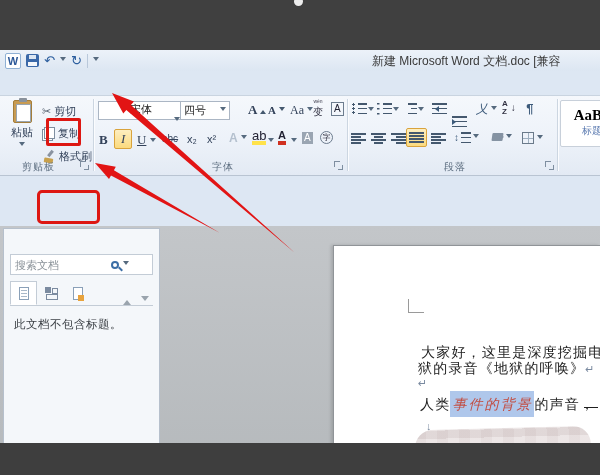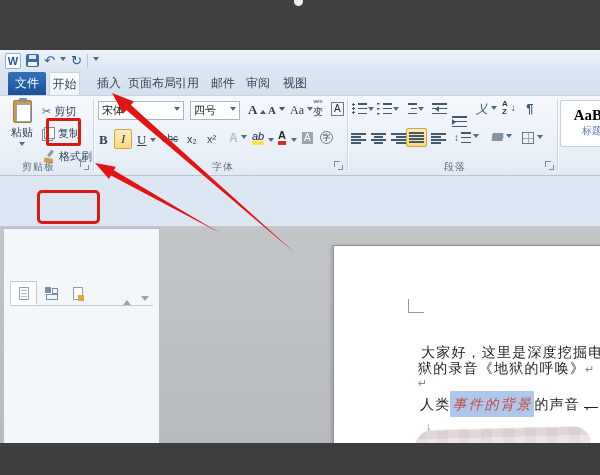--- a/index.html
+++ b/index.html
@@ -91,21 +91,21 @@
   .mini-dn:after { content:""; display:inline-block; width:0; height:0;
     border:3px solid transparent; border-top:4px solid #44586e; vertical-align:super; }
   .ruby-ic { display:flex; flex-direction:column; align-items:center; line-height:1; }
   .ruby-ic .rb { font-size:5px; color:#445; }
   .ruby-ic .hz { font-size:10px; color:#334; }
   .boxA { border:1px solid #6c7c8e; font-size:10px; padding:0 2px; line-height:12px; color:#223; }
   .shadeA { background:#9aa5b2; color:#fff; font-size:10px; padding:0 2px; line-height:12px; }
   .circleZ { border:1px solid #6c7c8e; border-radius:50%; font-size:8px; width:13px; height:13px;
     line-height:12px; text-align:center; color:#223; }
   .fx-a { color:#b4c0ce; font-weight:bold; font-size:12px; }
-  .hl-ab { font-size:11px; border-bottom:4px solid #ffe24a; line-height:10px; color:#223;font-style:italic; }
+  .hl-ab { font-size:13px; border-bottom:4px solid #ffe24a; line-height:10px; color:#223; }
   .fc-a { font-size:11px; font-weight:bold; border-bottom:4px solid #d03020; line-height:11px; color:#223; }
 
   
   .ic { position:absolute; }
   .ic-lines { width:15px; height:13px; display:flex; flex-direction:column; justify-content:space-between; padding:1px 0; }
   .ic-lines i { display:block; height:1.5px; background:#44586e; }
   .ic-bullets i, .ic-num i, .ic-multi i { margin-left:6px; }
   .ic-bullets { background:radial-gradient(circle at 1.5px 2.5px,#44586e 1px,transparent 1.4px),
                 radial-gradient(circle at 1.5px 6.5px,#44586e 1px,transparent 1.4px),
                 radial-gradient(circle at 1.5px 10.5px,#44586e 1px,transparent 1.4px); }
@@ -210,32 +210,23 @@
   <div class="abs" id="titlebar">
     <div class="abs" id="qat">
       <div class="wicon">W</div>
       <div class="floppy"></div>
       <span class="qbtn">↶</span>
       <span class="caret"></span>
       <span class="qbtn">↻</span>
       <div class="qsep"></div>
       <span class="caret"></span>
     </div>
+    <div class="abs" id="title-text">新建 Microsoft Word 文档.doc [兼容</div>
   </div>
 
-  <div class="abs" id="tabrow">
-    <div class="tab" id="tab-file">文件</div>
-    <div class="tab" id="tab-home">开始</div>
-    <div class="tab" id="tab-insert">插入</div>
-    <div class="tab" id="tab-layout">页面布局</div>
-    <div class="tab" id="tab-ref">引用</div>
-    <div class="tab" id="tab-mail">邮件</div>
-    <div class="tab" id="tab-review">审阅</div>
-    <div class="tab" id="tab-view">视图</div>
-  </div>
 
   <div class="abs" id="ribbon">
 
     <div class="rbtn" id="paste-btn" style="flex-direction:column;gap:2px;">
       <div class="clipic"></div>
       <span>粘贴</span>
       <span class="caret"></span>
     </div>
     <div class="rbtn" style="left:42px;top:8px;">
       <span class="scissors">✂</span>
@@ -246,25 +237,25 @@
       <span>复制</span>
     </div>
     <div class="rbtn" style="left:43px;top:53px;">
       <div class="brushic"></div>
       <span>格式刷</span>
     </div>
     <div class="glabel" style="left:22px;">剪贴板</div>
     <div class="lau" style="left:80px;"></div>
     <div class="gsep" style="left:93px;"></div>
 
-    <div class="combo" style="left:98px;top:5px;width:86px;">
+    <div class="combo" style="left:98px;top:5px;width:86px;flex-direction:column;">
       <span>宋体</span>
       <span class="caret"></span>
     </div>
-    <div class="combo" style="left:190px;top:5px;width:50px;">
+    <div class="combo" style="left:180px;top:5px;width:50px;">
       <span>四号</span>
       <span class="caret"></span>
     </div>
     <div class="rbtn serif mini-up" style="left:248px;top:6px;font-size:13px;font-weight:bold;">
         <span>A</span>
       </div>
     <div class="rbtn serif mini-dn" style="left:268px;top:8px;font-size:11px;font-weight:bold;">
         <span>A</span>
       </div>
     <div class="rbtn serif" style="left:290px;top:7px;font-size:12px;">
@@ -418,36 +409,42 @@
 
     <div class="abs" id="style-item">
       <div class="prev serif">AaBb</div>
       <div class="sname">标题</div>
     </div>
   </div>
 
   <div class="abs" id="main">
 
     <div class="abs" id="navpane">
+      <div class="abs" id="nav-search">
+        <input placeholder="搜索文档" style="">
+        <div class="mag"></div>
+        <span class="caret"></span>
+      </div>
       <div class="abs" id="nav-tabs">
         <div class="ntab on">
             <div class="docic"></div>
           </div>
         <div class="ntab">
             <div class="gridic"></div>
           </div>
         <div class="ntab">
             <div class="sdocic"></div>
           </div>
         <div style="margin-left:auto;display:flex;gap:10px;align-items:center;padding-right:4px;">
           <div class="tri-up"></div>
           <div class="tri-dn"></div>
         </div>
       </div>
       <div class="abs" id="nav-body">
+        <div>此文档不包含标题。</div>
       </div>
     </div>
 
     <div class="abs" id="page">
       <div class="abs" id="margin-mark"></div>
 
       <div class="dline" style="top:98px;">
         <span>大家好，这里是深度挖掘电台，</span>
       </div>
       <div class="dline" style="top:114px;left:84px;">

